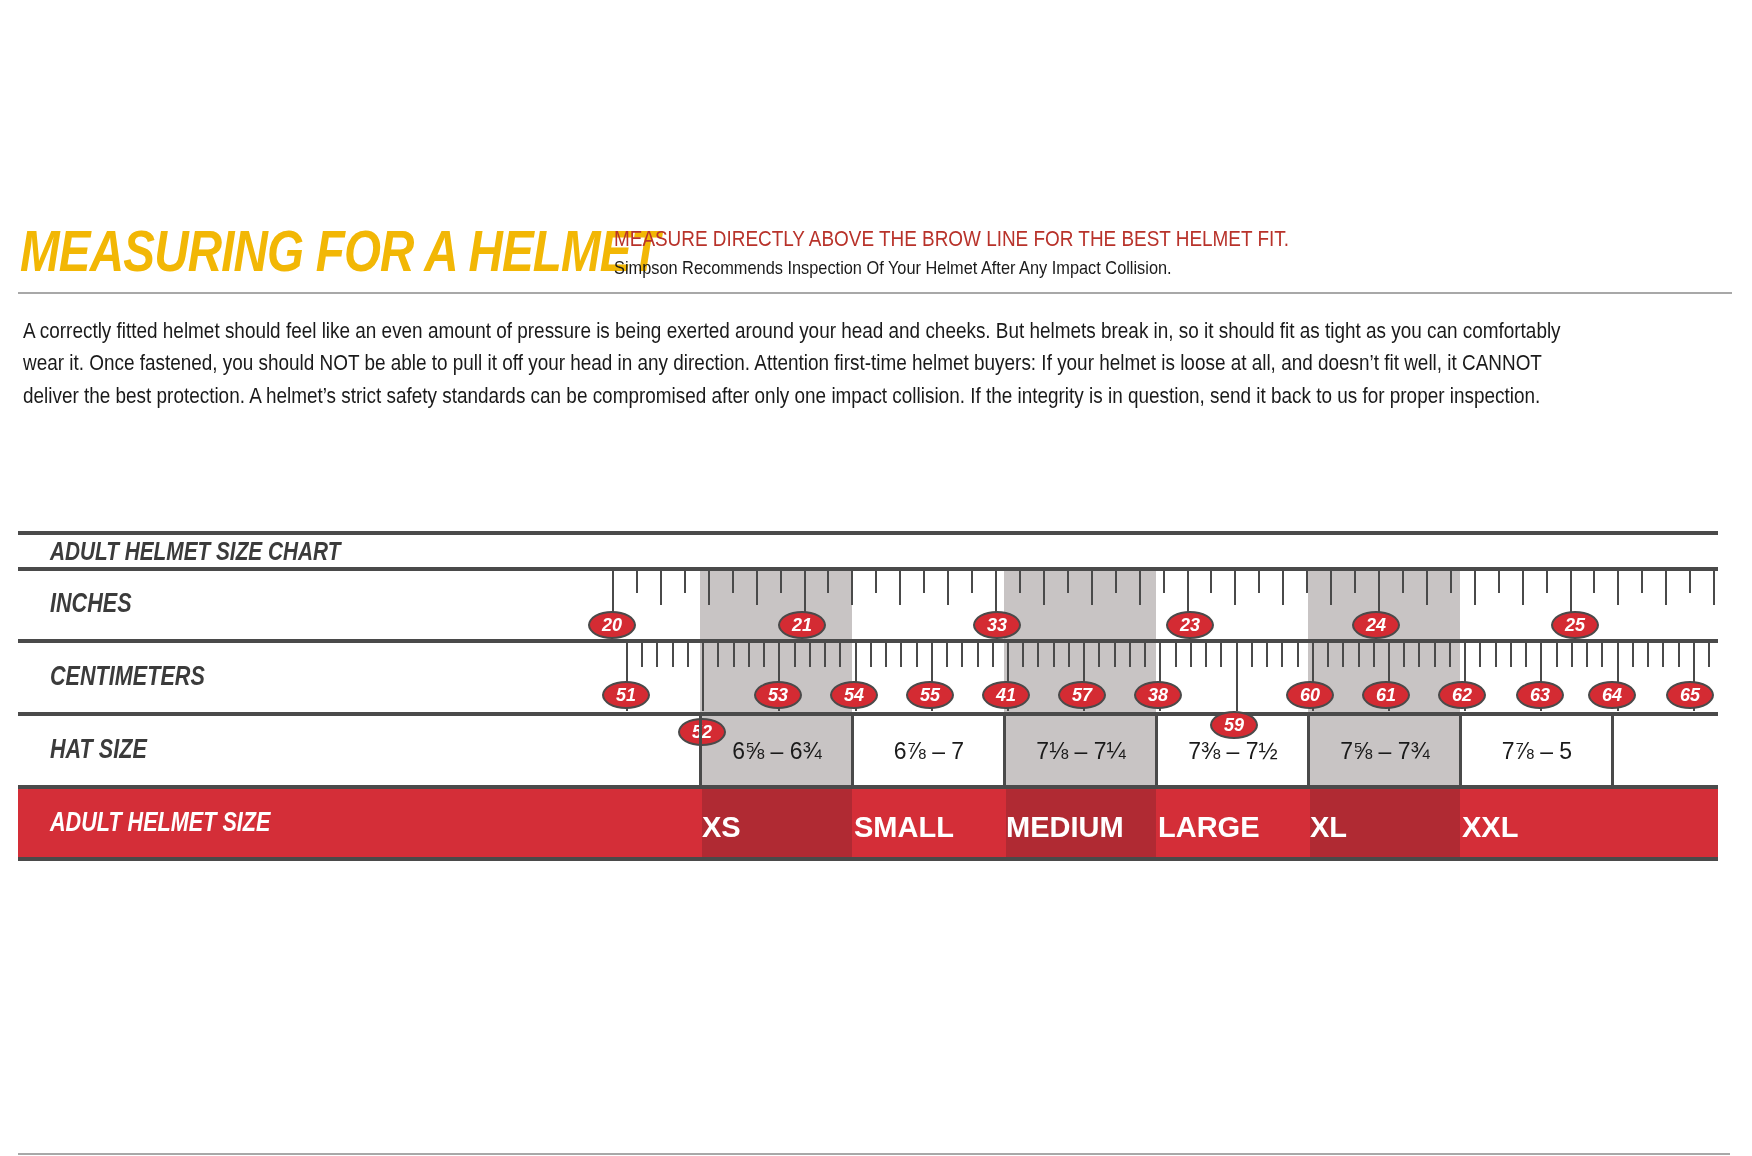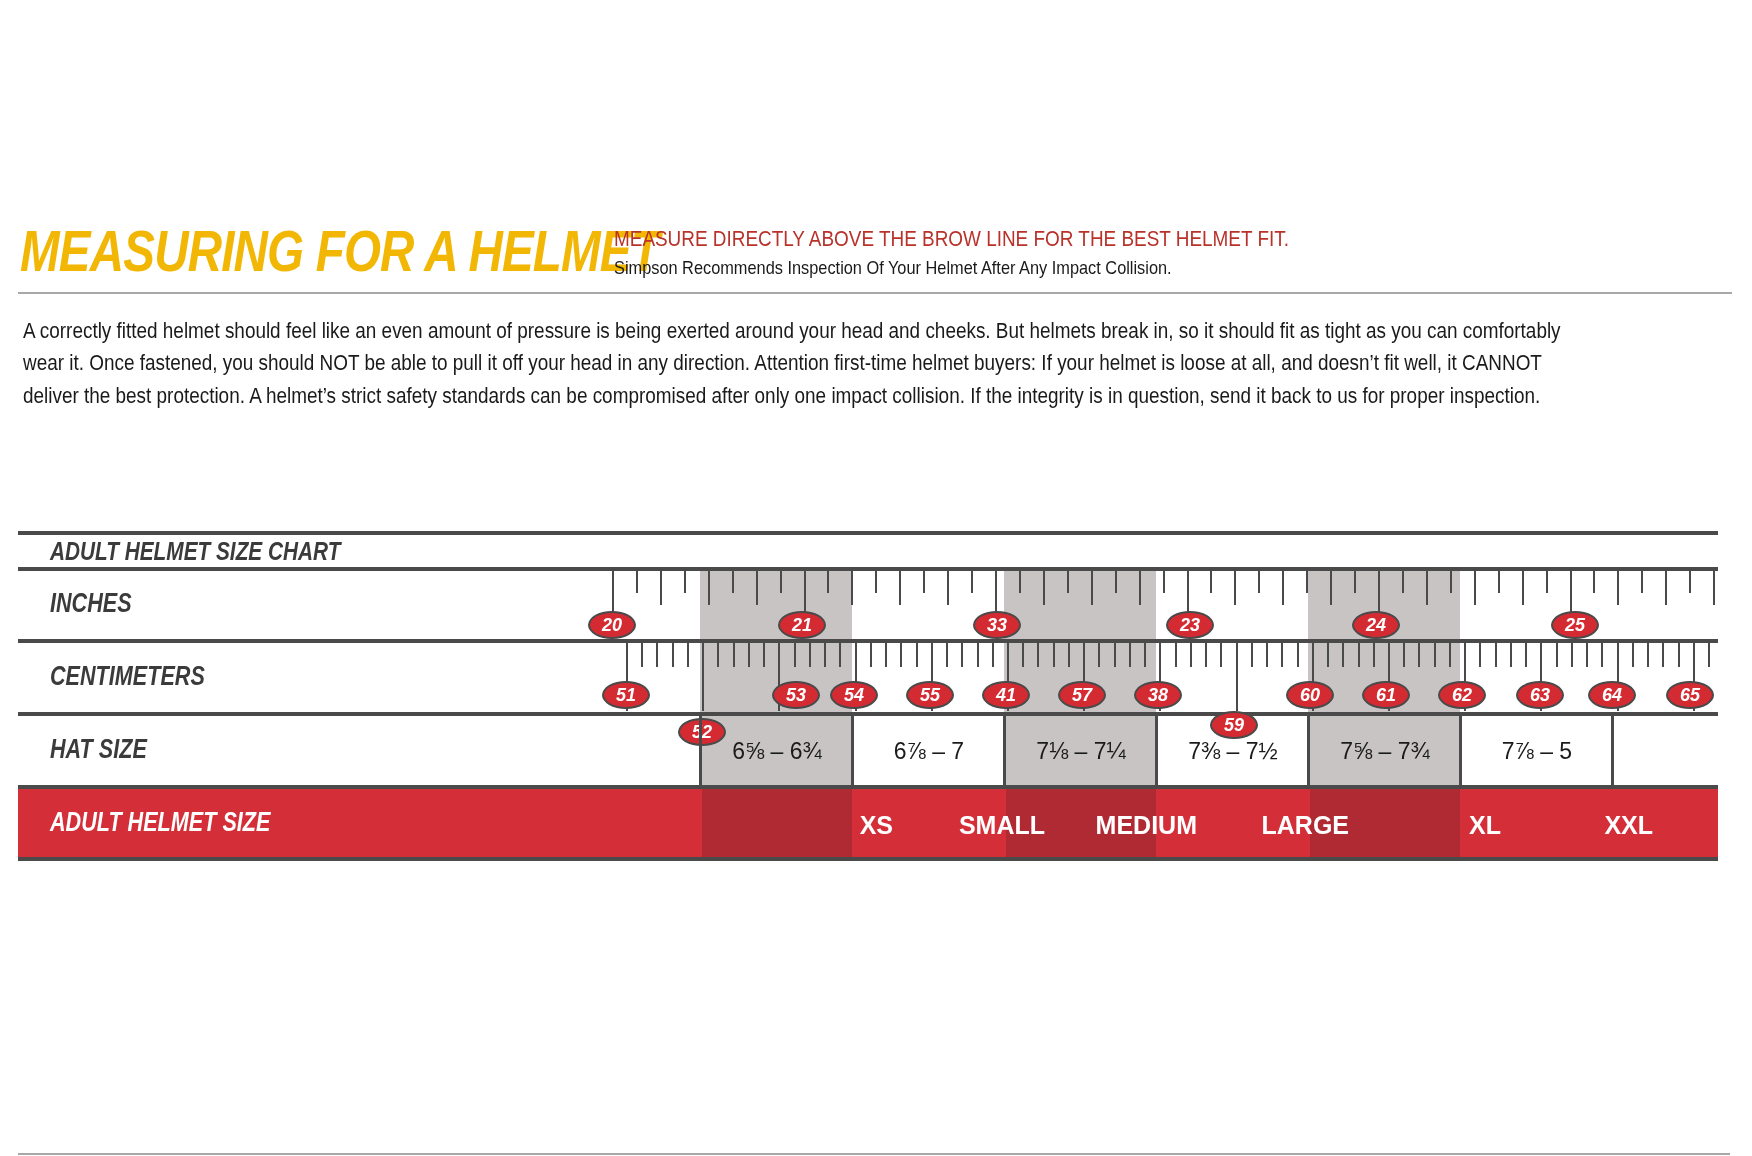--- a/index.html
+++ b/index.html
@@ -11,21 +11,21 @@
   .rule{left:18px;top:292px;width:1714px;height:2px;background:#a8a8a8;}
   .para{left:23px;width:1730px;font-size:22px;color:#1a1a1a;white-space:nowrap;transform:scaleX(0.86);transform-origin:left top;line-height:1;}
   .hline{height:4px;background:#4a4a4a;}
   .rowlabel{left:50px;font-weight:bold;font-style:italic;color:#3b3b3b;font-size:27px;transform:scaleX(0.8);transform-origin:left top;white-space:nowrap;line-height:1;}
   .shade{background:#c8c4c4;}
   .tick{width:2px;background:#4a4a4a;}
   .badge{width:44px;height:24px;border-radius:50%;background:#d42b33;border:2px solid #4a4a4a;color:#fff;font-weight:bold;font-style:italic;font-size:18px;text-align:center;line-height:24px;transform:translateX(-24px);}
   .hatcell{font-size:23px;color:#1a1a1a;text-align:center;line-height:1;}
   .vline{width:3px;background:#4a4a4a;}
   .redrow{background:#d42e38;}
-  .redcell{color:#fff;font-weight:bold;font-size:25px;text-align:right;transform-origin:center;margin-left:41px;}
+  .redcell{color:#fff;font-weight:bold;font-size:29px;text-align:left;transform-origin:center;}
   .redlabel{left:50px;color:#fff;font-weight:bold;font-style:italic;font-size:27px;transform:scaleX(0.8);transform-origin:left top;white-space:nowrap;line-height:1;}
 </style>
 </head>
 <body>
 
 <div class="abs title">MEASURING FOR A HELMET</div>
 <div class="abs sub-red">MEASURE DIRECTLY ABOVE THE BROW LINE FOR THE BEST HELMET FIT.</div>
 <div class="abs sub-black">Simpson Recommends Inspection Of Your Helmet After Any Impact Collision.</div>
 <div class="abs rule"></div>
 
@@ -177,21 +177,21 @@
 
   <div class="abs badge" style="left:612px;top:611px">20</div>
   <div class="abs badge" style="left:802px;top:611px">21</div>
   <div class="abs badge" style="left:997px;top:611px">33</div>
   <div class="abs badge" style="left:1190px;top:611px">23</div>
   <div class="abs badge" style="left:1376px;top:611px">24</div>
   <div class="abs badge" style="left:1575px;top:611px">25</div>
 
   <div class="abs badge" style="left:626px;top:681px">51</div>
   <div class="abs badge" style="left:702px;top:718px">52</div>
-  <div class="abs badge" style="left:796px;top:681px">53</div>
+  <div class="abs badge" style="left:778px;top:681px">53</div>
   <div class="abs badge" style="left:854px;top:681px">54</div>
   <div class="abs badge" style="left:930px;top:681px">55</div>
   <div class="abs badge" style="left:1006px;top:681px">41</div>
   <div class="abs badge" style="left:1082px;top:681px">57</div>
   <div class="abs badge" style="left:1158px;top:681px">38</div>
   <div class="abs badge" style="left:1234px;top:711px">59</div>
   <div class="abs badge" style="left:1310px;top:681px">60</div>
   <div class="abs badge" style="left:1386px;top:681px">61</div>
   <div class="abs badge" style="left:1462px;top:681px">62</div>
   <div class="abs badge" style="left:1540px;top:681px">63</div>

